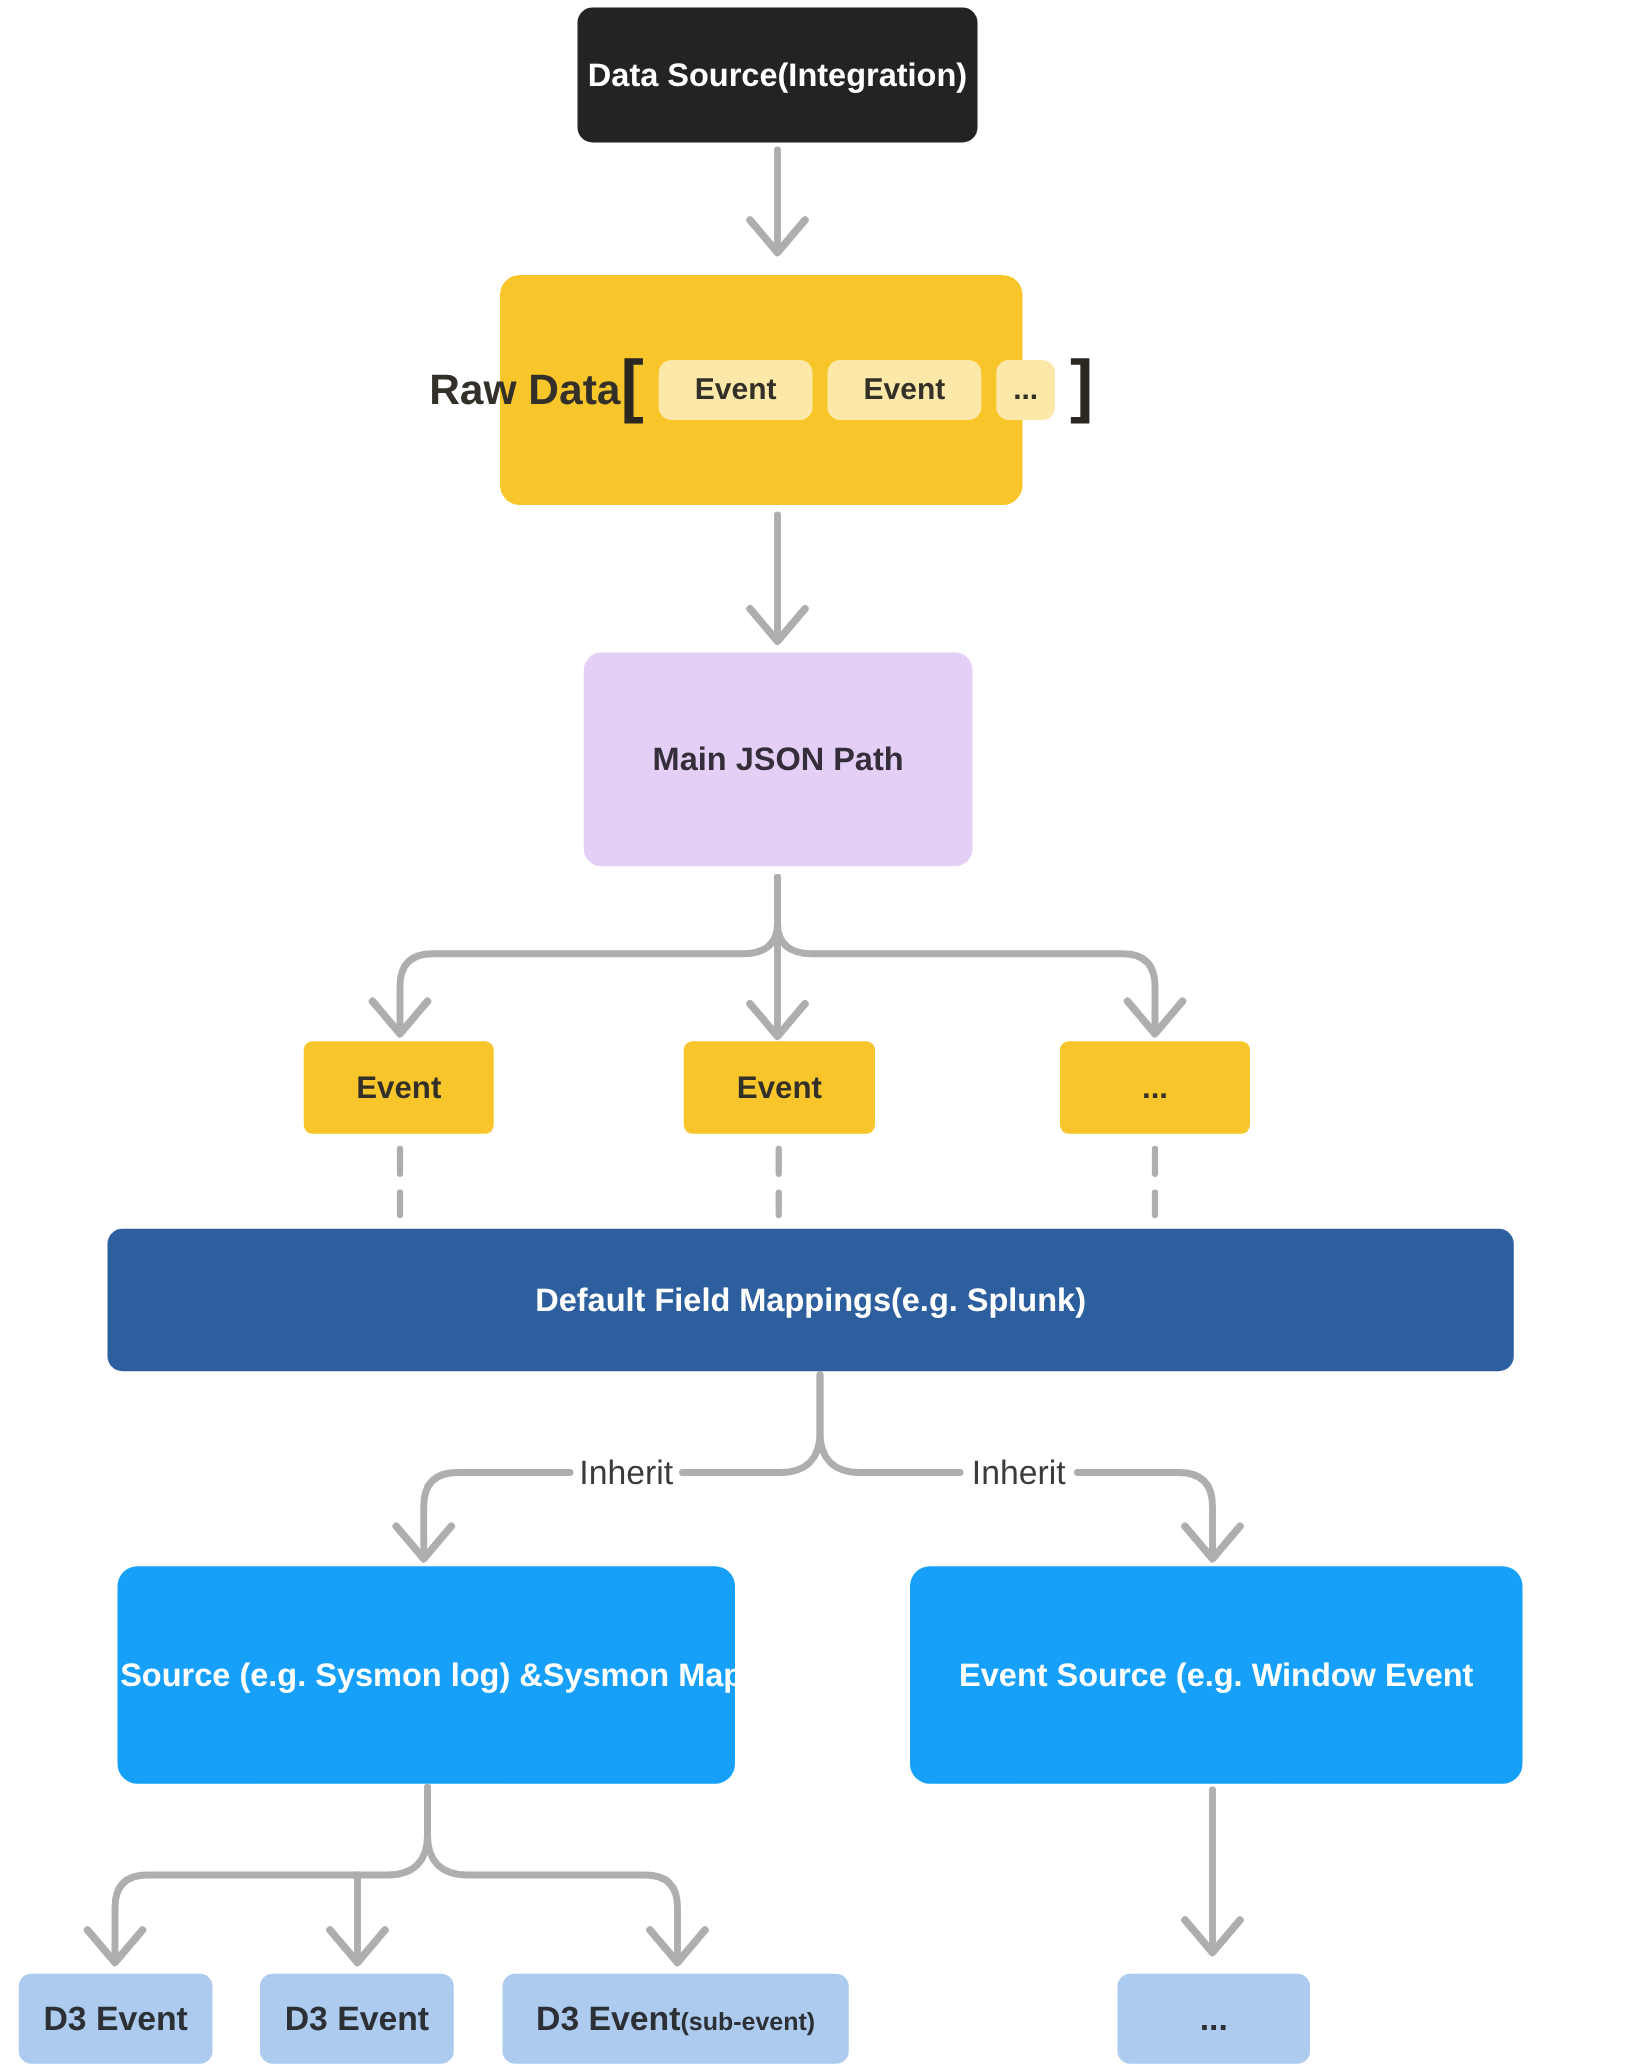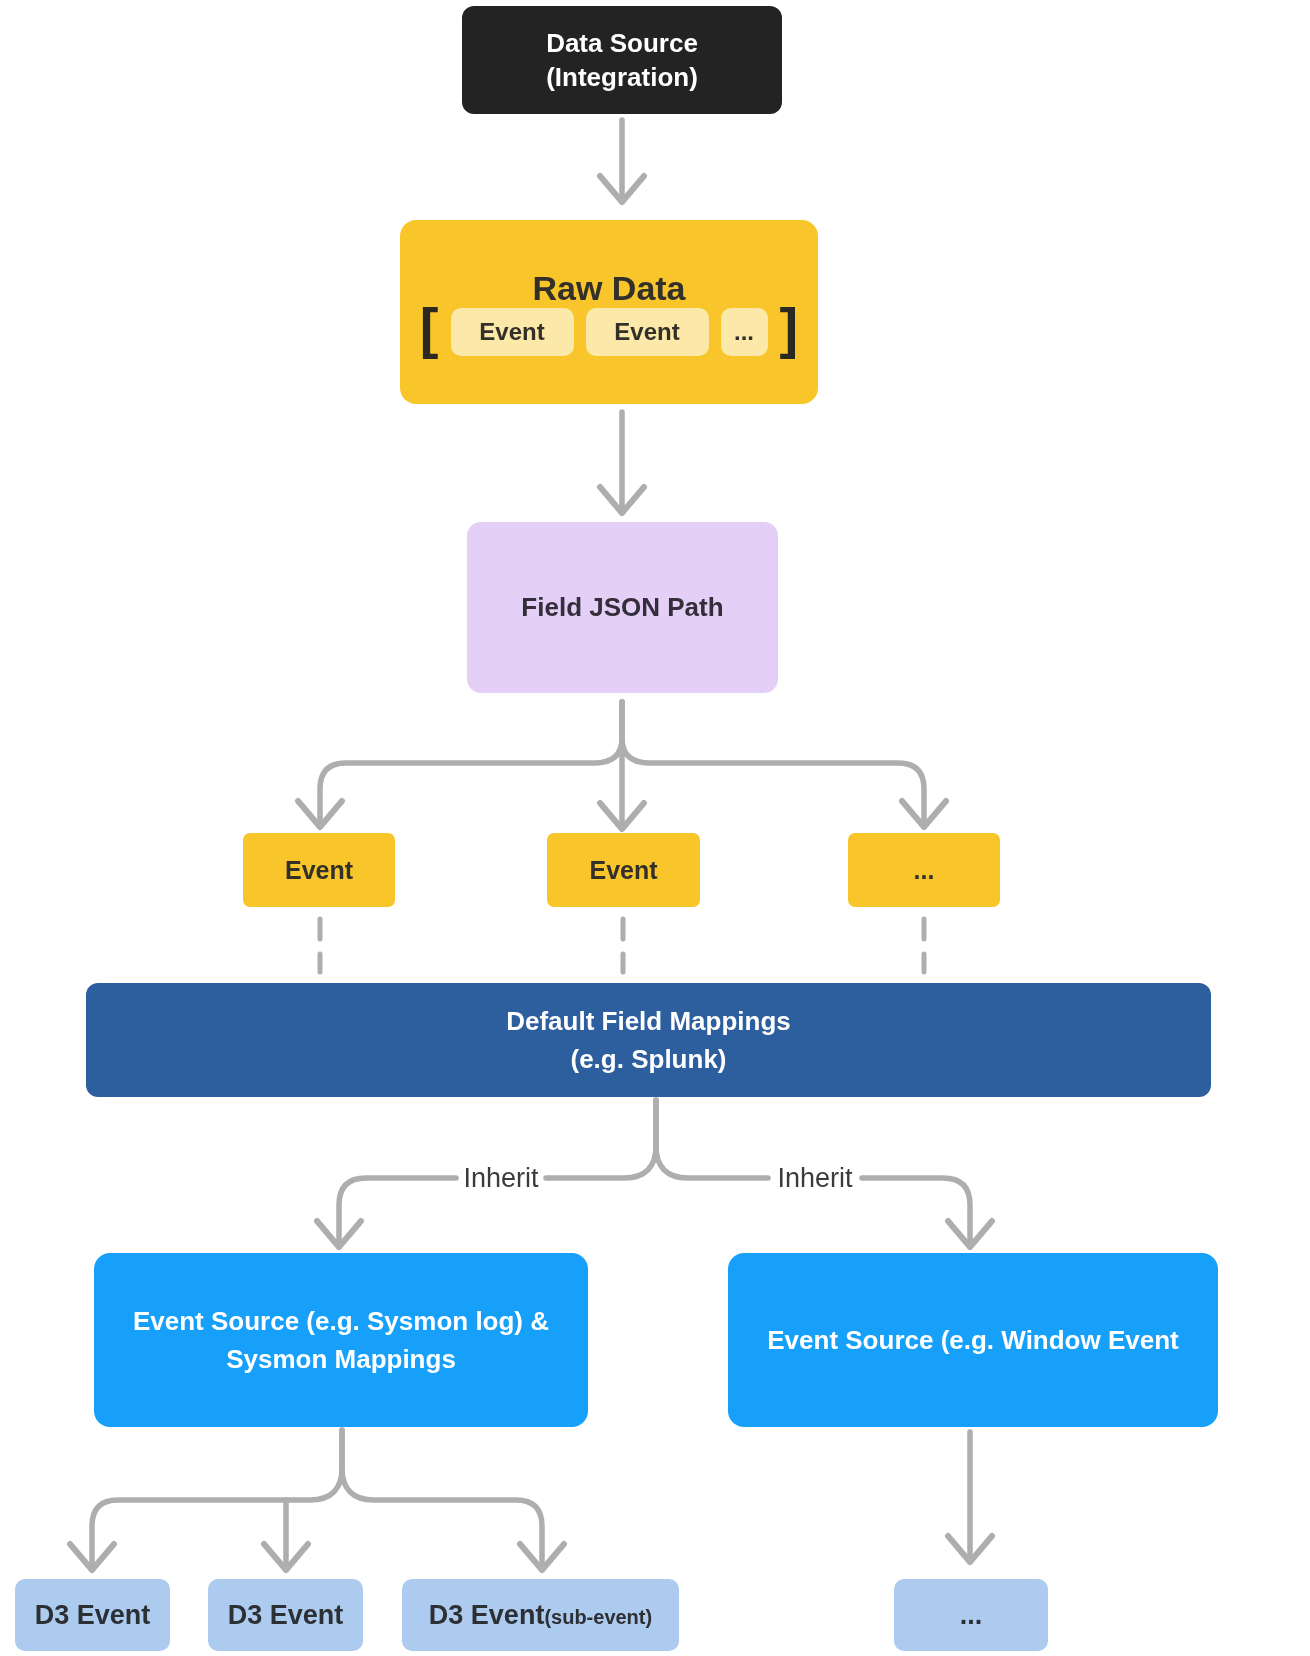--- a/index.html
+++ b/index.html
@@ -24,21 +24,21 @@
     background:var(--canvas-bg);
     font-family:"Liberation Sans", sans-serif;
     overflow:hidden;
   }
   .connectors{position:absolute;left:0;top:0;width:1310px;height:1656px;}
   .connectors path{stroke:var(--arrow-gray);fill:none;stroke-width:5.5;stroke-linecap:round;stroke-linejoin:round;}
   .connectors path.chev{stroke-width:6;}
   .connectors path.dash{stroke-width:5;stroke-dasharray:20 15;}
   .node{
     position:absolute;
-    display:flex;flex-direction:column;align-items:center;justify-content:center;
+    display:flex;flex-direction:row;align-items:center;justify-content:center;
     text-align:center;box-sizing:border-box;
   }
   .node div{white-space:nowrap;}
   .n-black{background:var(--node-black);border-radius:12px;color:var(--text-light);
     font-weight:700;font-size:26px;line-height:34px;}
   .n-rawdata{background:var(--node-yellow);border-radius:16px;color:var(--text-dark);gap:0;}
   .rawdata-title{font-weight:700;font-size:34px;color:var(--text-dark);}
   .bracket-row{display:flex;align-items:center;gap:12px;}
   .bracket{font-weight:700;font-size:56px;line-height:48px;color:#2B2822;transform:translateY(-4px);}
   .chip{background:var(--chip-yellow);border-radius:10px;height:48px;display:flex;
@@ -113,21 +113,21 @@
     <div class="bracket-row">
       <span class="bracket">[</span>
       <span class="chip wide">Event</span>
       <span class="chip wide">Event</span>
       <span class="chip dots">...</span>
       <span class="bracket">]</span>
     </div>
   </div>
 
   <div class="node n-lavender" style="left:467px;top:522px;width:311px;height:171px;">
-    <div>Field JSON Path</div>
+    <div>Main JSON Path</div>
   </div>
 
   <div class="node n-yellow-sm" style="left:243px;top:833px;width:152px;height:74px;">
     <div>Event</div>
   </div>
   <div class="node n-yellow-sm" style="left:547px;top:833px;width:153px;height:74px;">
     <div>Event</div>
   </div>
   <div class="node n-yellow-sm" style="left:848px;top:833px;width:152px;height:74px;">
     <div>...</div>

